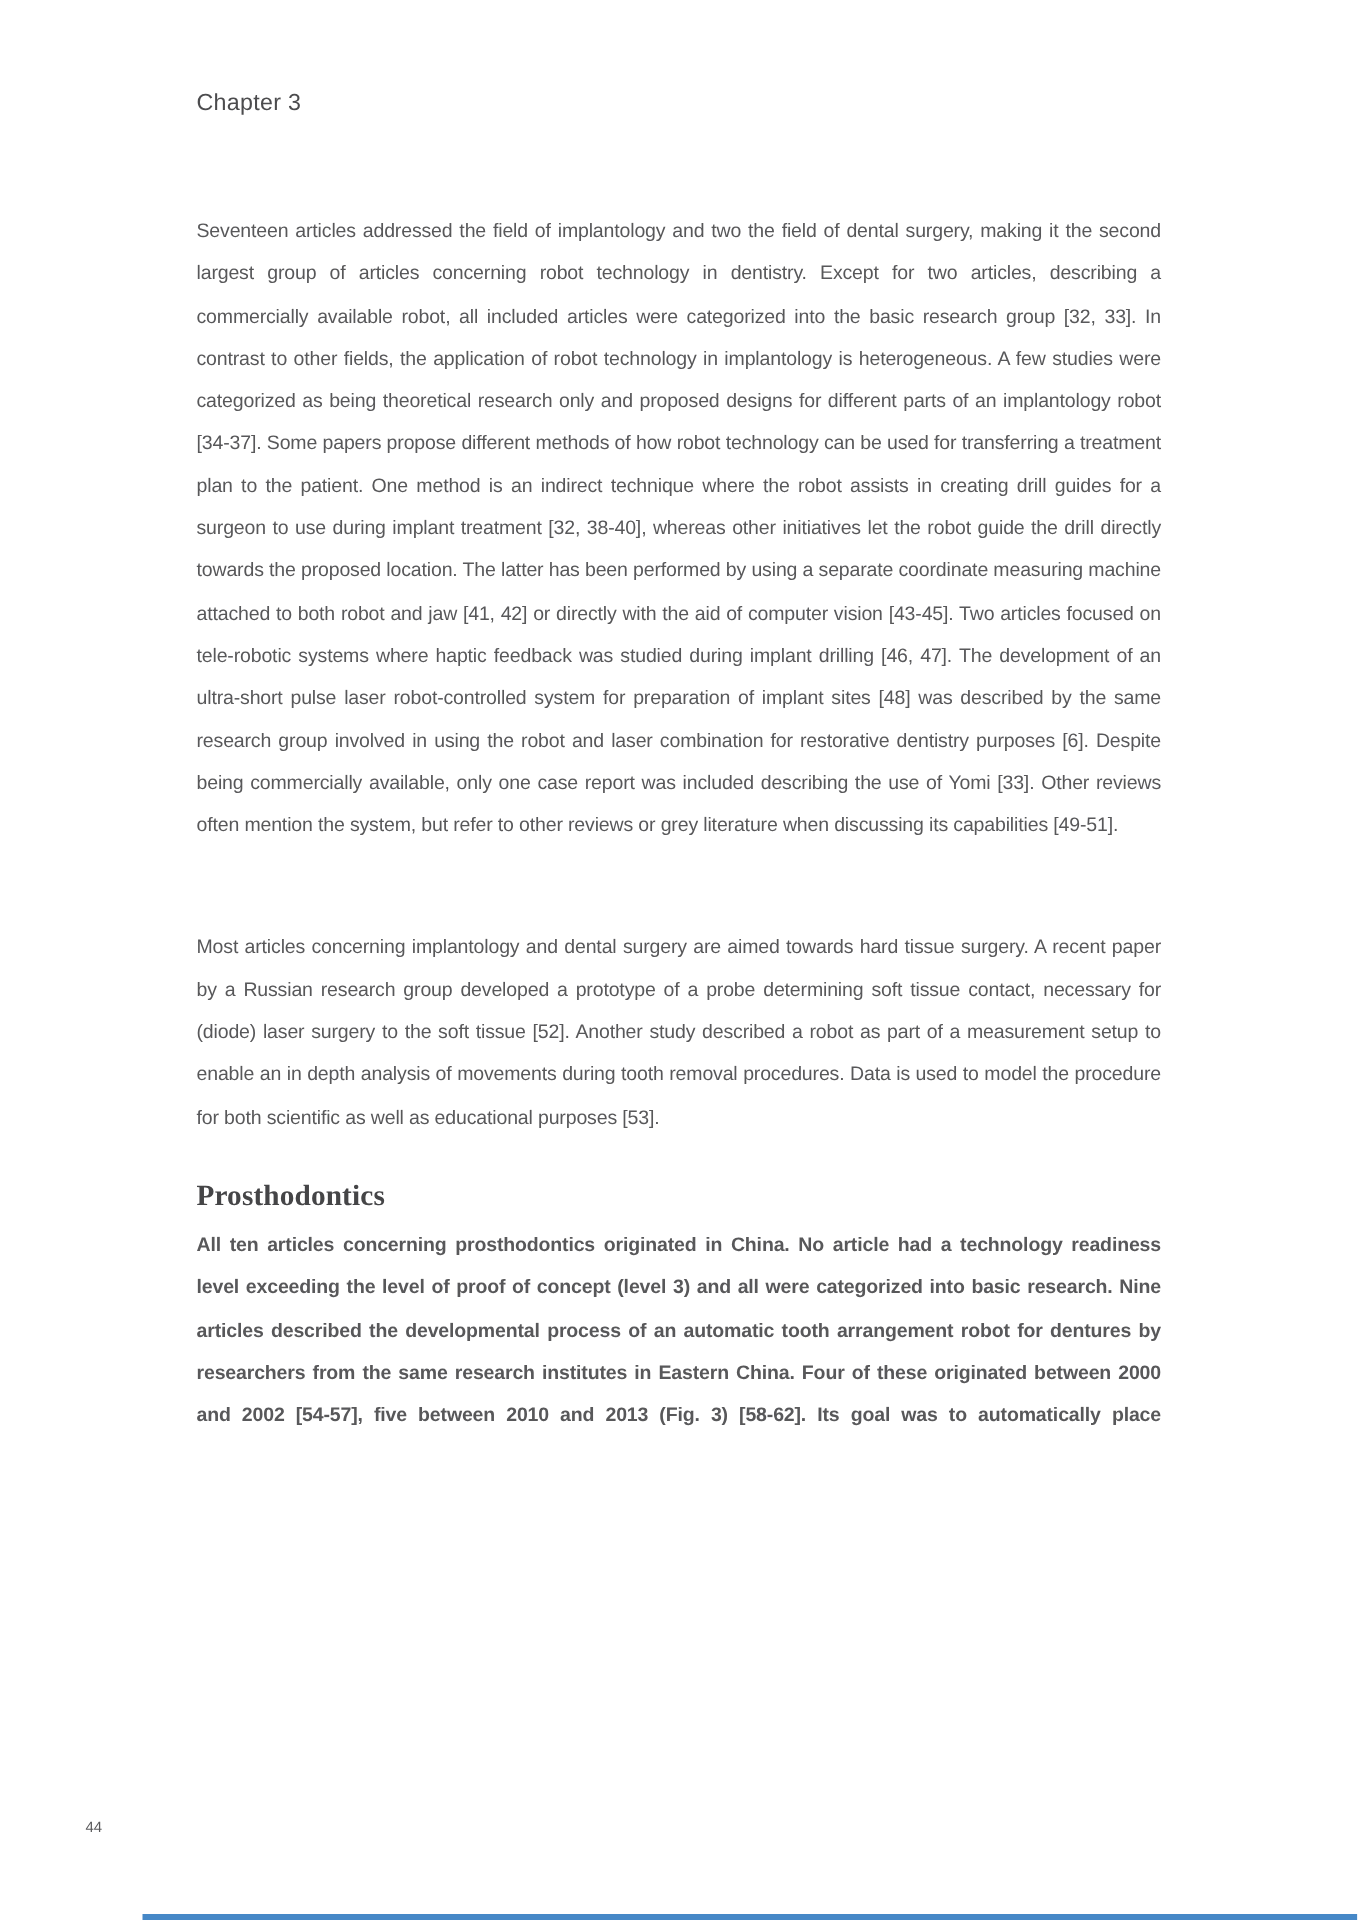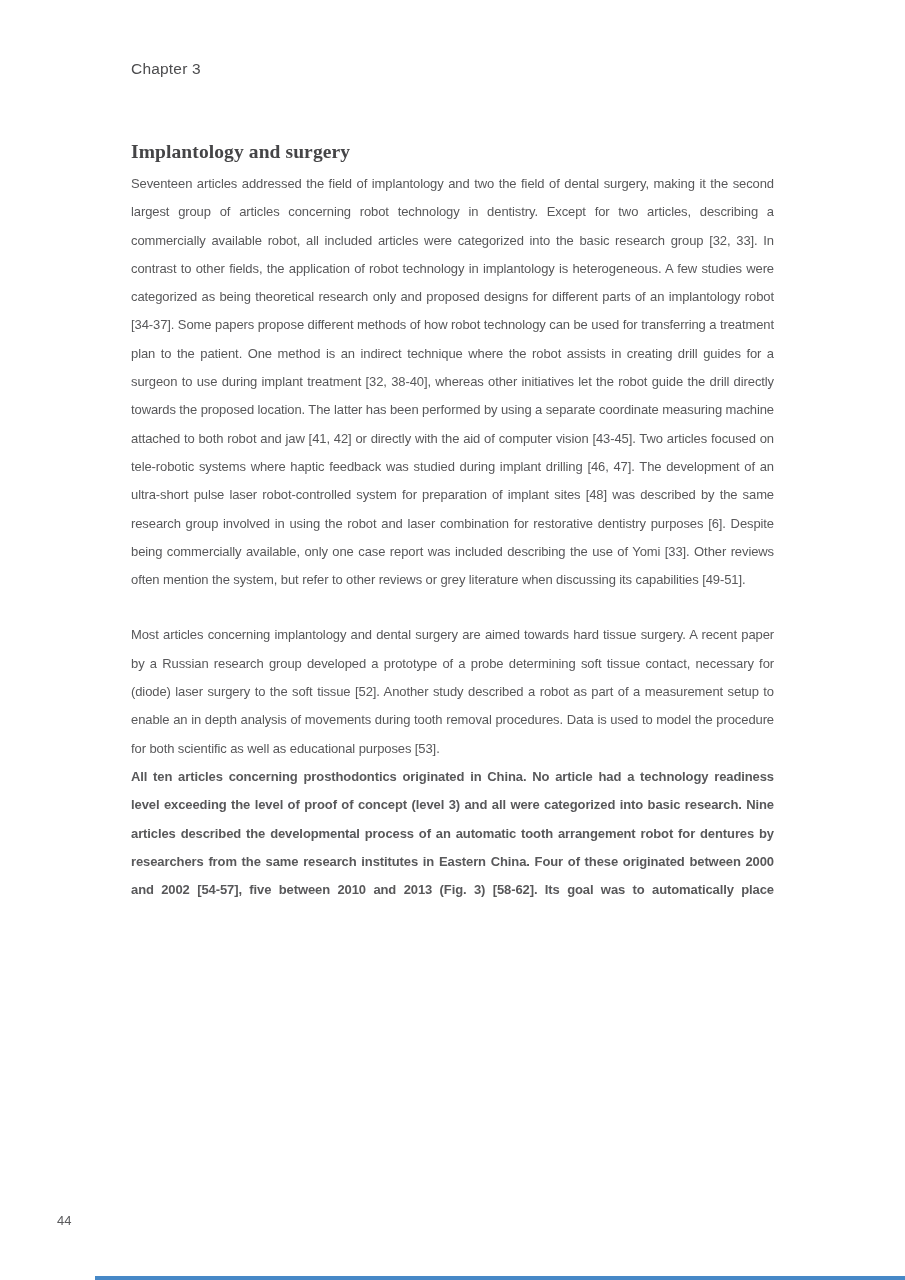--- a/index.html
+++ b/index.html
@@ -43,57 +43,57 @@
   }
   .body-paragraph {
     font-size: 13px;
     line-height: 28.3px;
     color: #58585a;
     text-align: justify;
     margin: 0;
     letter-spacing: -0.1px;
   }
   .body-paragraph.spaced {
-    margin-top: 27px;
+    margin-top: 53px;
   }
   .body-paragraph.cutoff {
     text-align-last: justify;
     font-weight: bold;
   }
   .page-number {
     position: absolute;
     left: 57px;
     top: 1213px;
-    font-size: 13px;
+    font-size: 10px;
     color: #5a5a5c;
   }
   .footer-rule {
     position: absolute;
     left: 95px;
     right: 0;
     bottom: 0;
     height: 4px;
     
   }
 </style>
 </head>
 <body>
 
 <div class="page">
 
   <div class="chapter-header">Chapter 3</div>
 
   <div class="content">
 
-    <h2 class="section-heading" style="color: rgb(69, 69, 71);">Implantology and surgery</h2>
 
     <p class="body-paragraph" style="color: rgb(88, 88, 90);">Seventeen articles addressed the field of implantology and two the field of dental surgery, making it the second largest group of articles concerning robot technology in dentistry. Except for two articles, describing a commercially available robot, all included articles were categorized into the basic research group [32, 33]. In contrast to other fields, the application of robot technology in implantology is heterogeneous. A few studies were categorized as being theoretical research only and proposed designs for different parts of an implantology robot [34-37]. Some papers propose different methods of how robot technology can be used for transferring a treatment plan to the patient. One method is an indirect technique where the robot assists in creating drill guides for a surgeon to use during implant treatment [32, 38-40], whereas other initiatives let the robot guide the drill directly towards the proposed location. The latter has been performed by using a separate coordinate measuring machine attached to both robot and jaw [41, 42] or directly with the aid of computer vision [43-45]. Two articles focused on tele-robotic systems where haptic feedback was studied during implant drilling [46, 47]. The development of an ultra-short pulse laser robot-controlled system for preparation of implant sites [48] was described by the same research group involved in using the robot and laser combination for restorative dentistry purposes [6]. Despite being commercially available, only one case report was included describing the use of Yomi [33]. Other reviews often mention the system, but refer to other reviews or grey literature when discussing its capabilities [49-51].</p>
 
     <p class="body-paragraph spaced" style="color: rgb(88, 88, 90);">Most articles concerning implantology and dental surgery are aimed towards hard tissue surgery. A recent paper by a Russian research group developed a prototype of a probe determining soft tissue contact, necessary for (diode) laser surgery to the soft tissue [52]. Another study described a robot as part of a measurement setup to enable an in depth analysis of movements during tooth removal procedures. Data is used to model the procedure for both scientific as well as educational purposes [53].</p>
 
+    <h2 class="section-heading second" style="color: rgb(69, 69, 71);">Prosthodontics</h2>
 
     <p class="body-paragraph cutoff" style="color: rgb(88, 88, 90);">All ten articles concerning prosthodontics originated in China. No article had a technology readiness level exceeding the level of proof of concept (level 3) and all were categorized into basic research. Nine articles described the developmental process of an automatic tooth arrangement robot for dentures by researchers from the same research institutes in Eastern China. Four of these originated between 2000 and 2002 [54-57], five between 2010 and 2013 (Fig. 3) [58-62]. Its goal was to automatically place</p>
 
   </div>
 
   <div class="page-number">44</div>
 
   <div class="footer-rule" style="background: rgb(70, 136, 199);"></div>
 
 </div>

